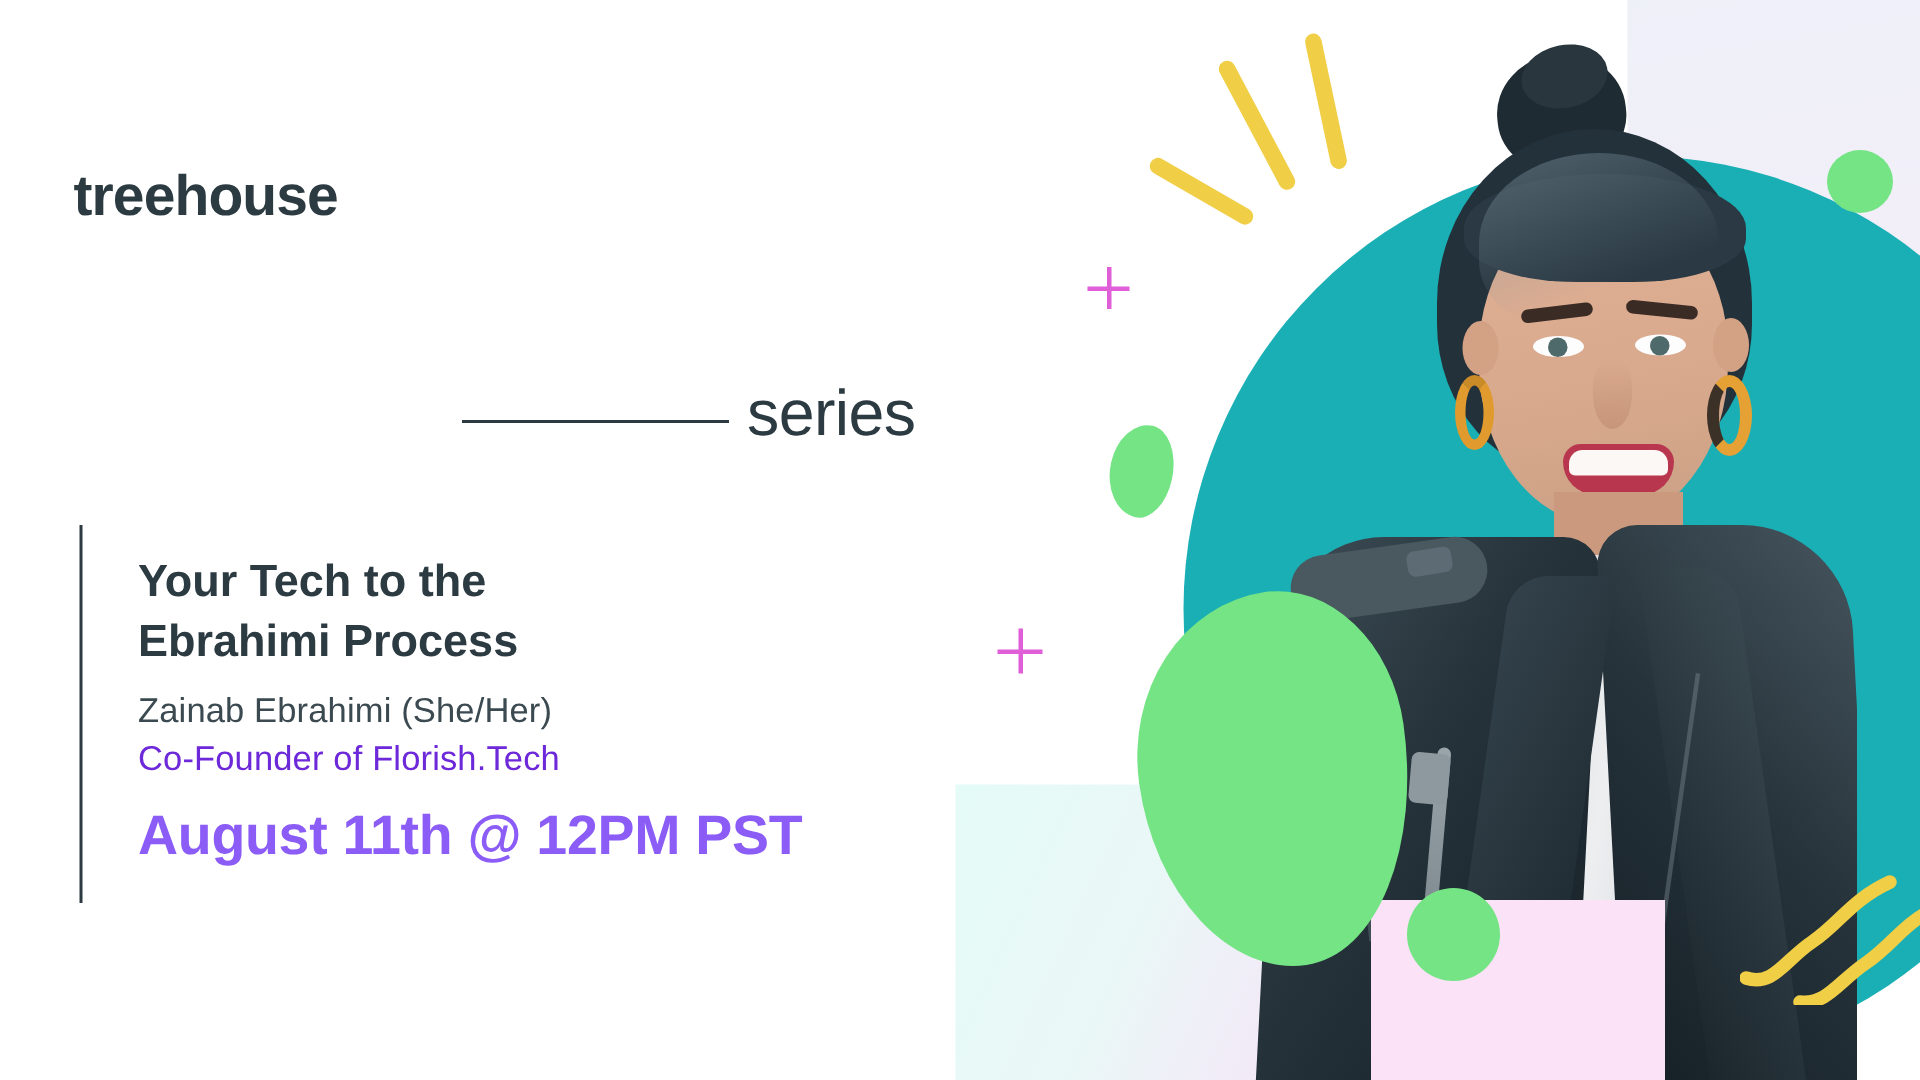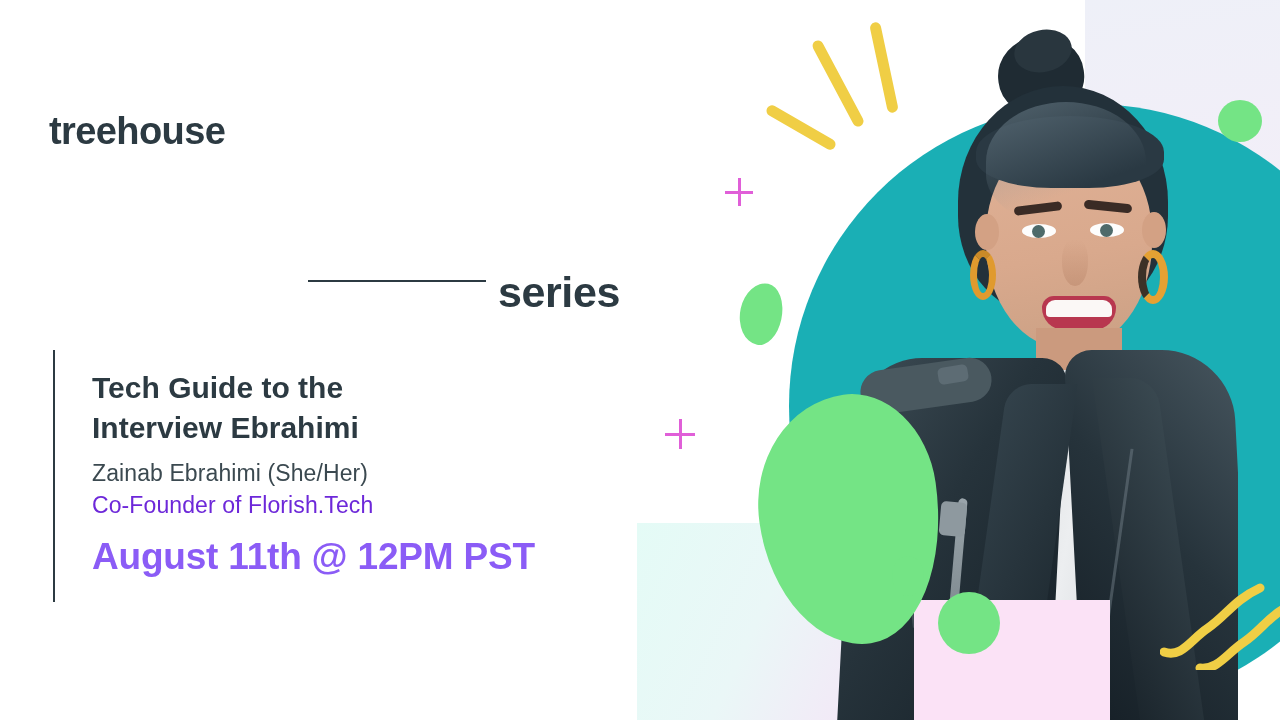--- a/index.html
+++ b/index.html
@@ -255,22 +255,22 @@
     white-space:nowrap;
   }
   .series-row {
     position:absolute; left:40px; top:252px; width:600px; height:58px;
   }
   .series-rule {
     position:absolute; left:268px; top:28px; width:178px; height:2px;
     background:#2c3a42;
   }
   .series-word {
-    position:absolute; left:458px; top:16px;
-    font-size:43px; font-weight:700; color:#2c3a42; letter-spacing:-.4px;
+    position:absolute; left:458px; top:0;
+    font-size:43px; font-weight:400; color:#2c3a42; letter-spacing:-.4px;
   }
 
   .left-rule {
     position:absolute; left:53px; top:350px; width:2px; height:252px;
     background:#2c3a42;
   }
 
   .talk-title {
     position:absolute; left:92px; top:368px; width:480px;
     font-size:30px; font-weight:700; line-height:1.32;
@@ -367,21 +367,21 @@
 
 
   <div class="series-row">
     <div class="series-rule"></div>
     <div class="series-word">series</div>
   </div>
 
   <div class="left-rule"></div>
 
   <div class="talk-title">
-    <div>Tech Guide to the</div>
-    <div>Interview Ebrahimi</div>
+    <div>Your Tech to the</div>
+    <div>Ebrahimi Process</div>
   </div>
 
   <div class="speaker-name">Zainab Ebrahimi (She/Her)</div>
   <div class="speaker-role">Co-Founder of Florish.Tech</div>
   <div class="date-line">August 11th @ 12PM PST</div>
 
 </div>
 
 </body></html>

